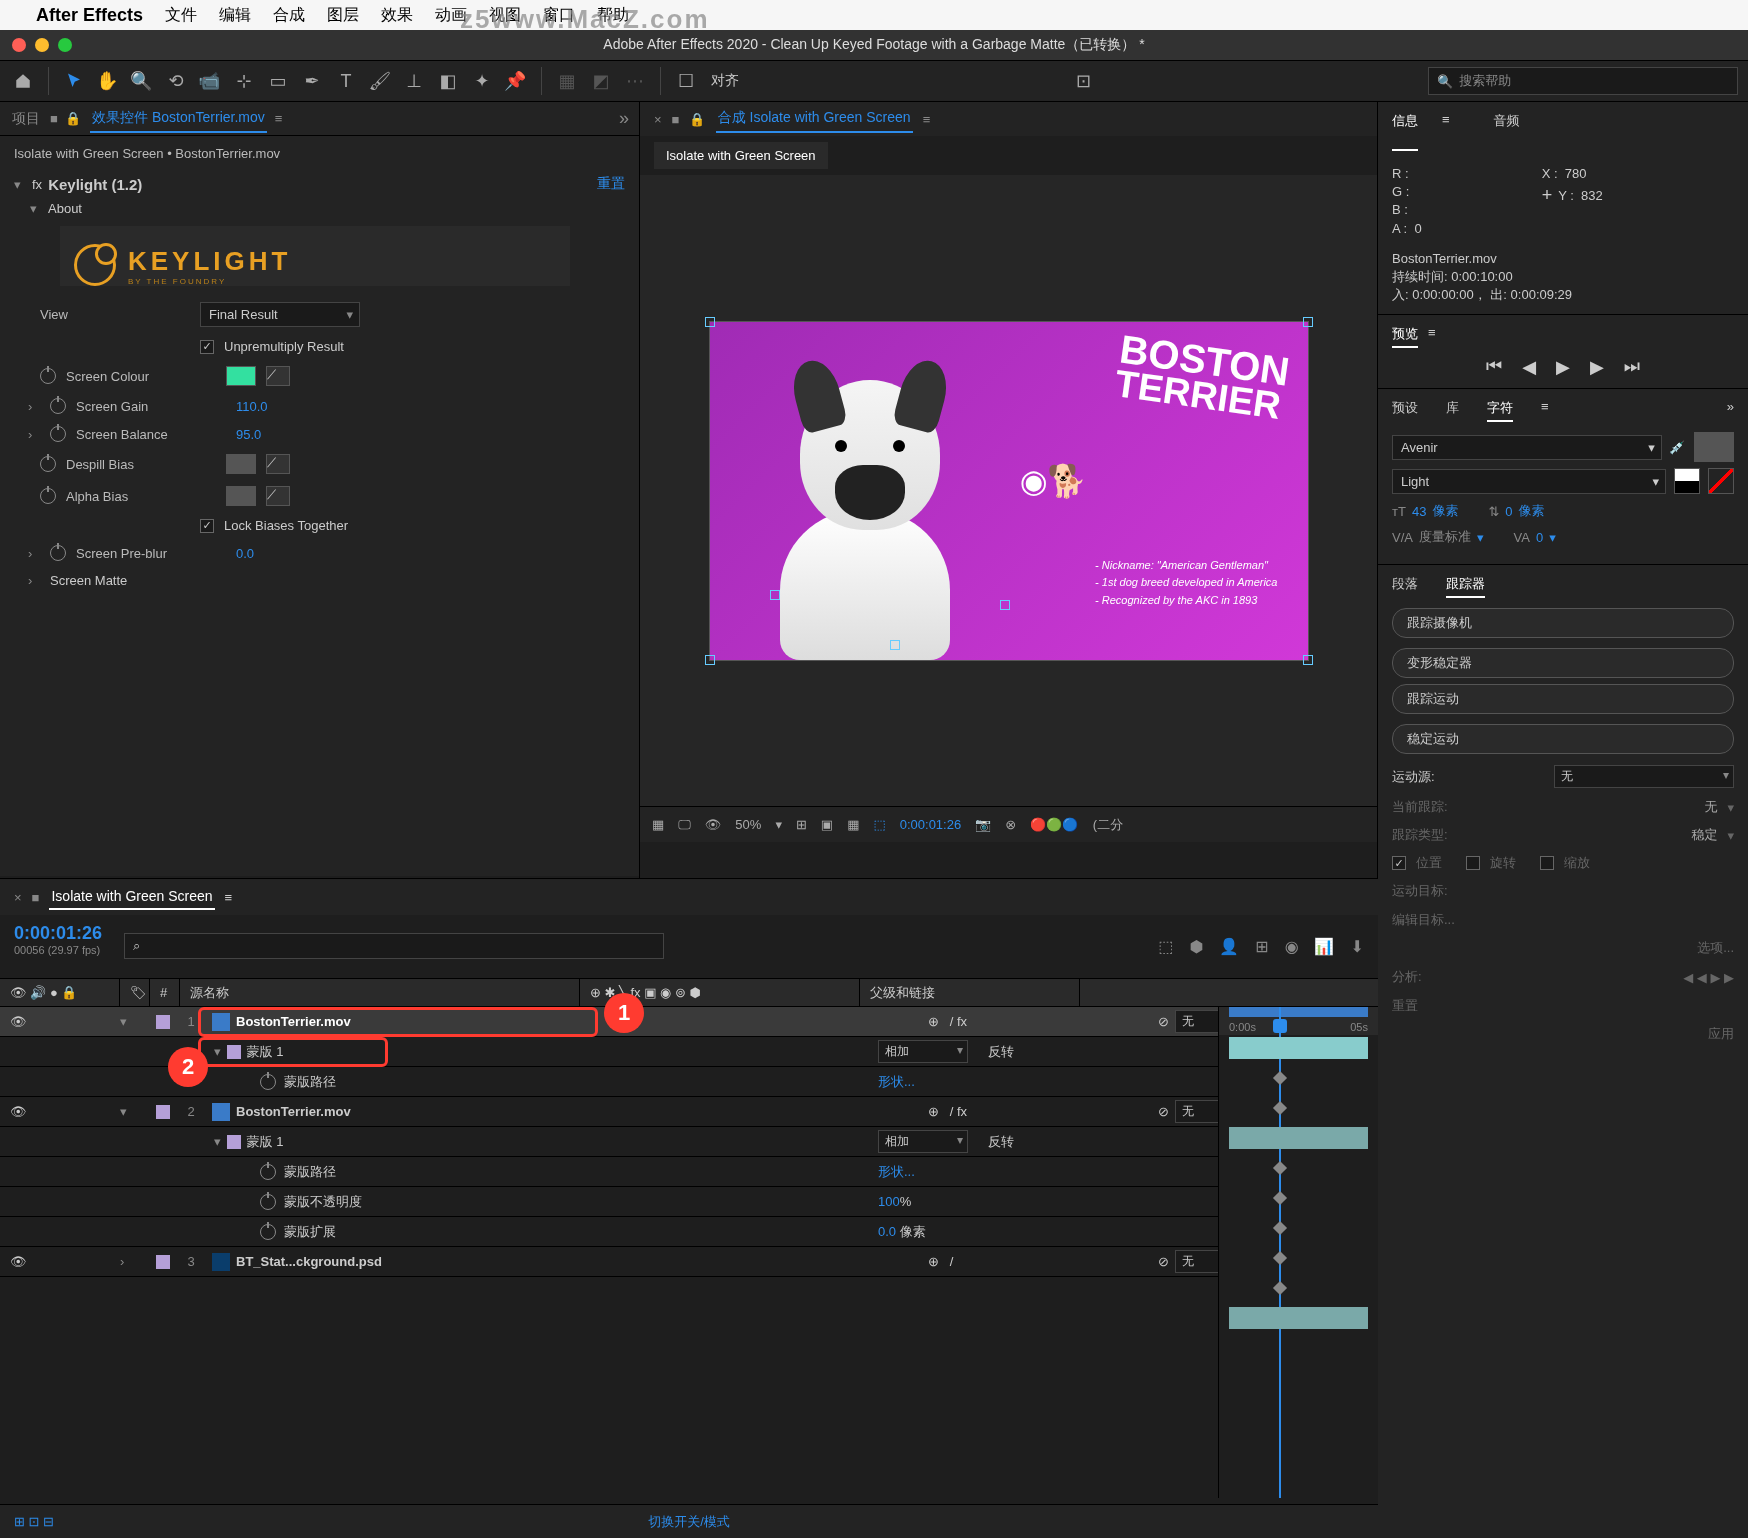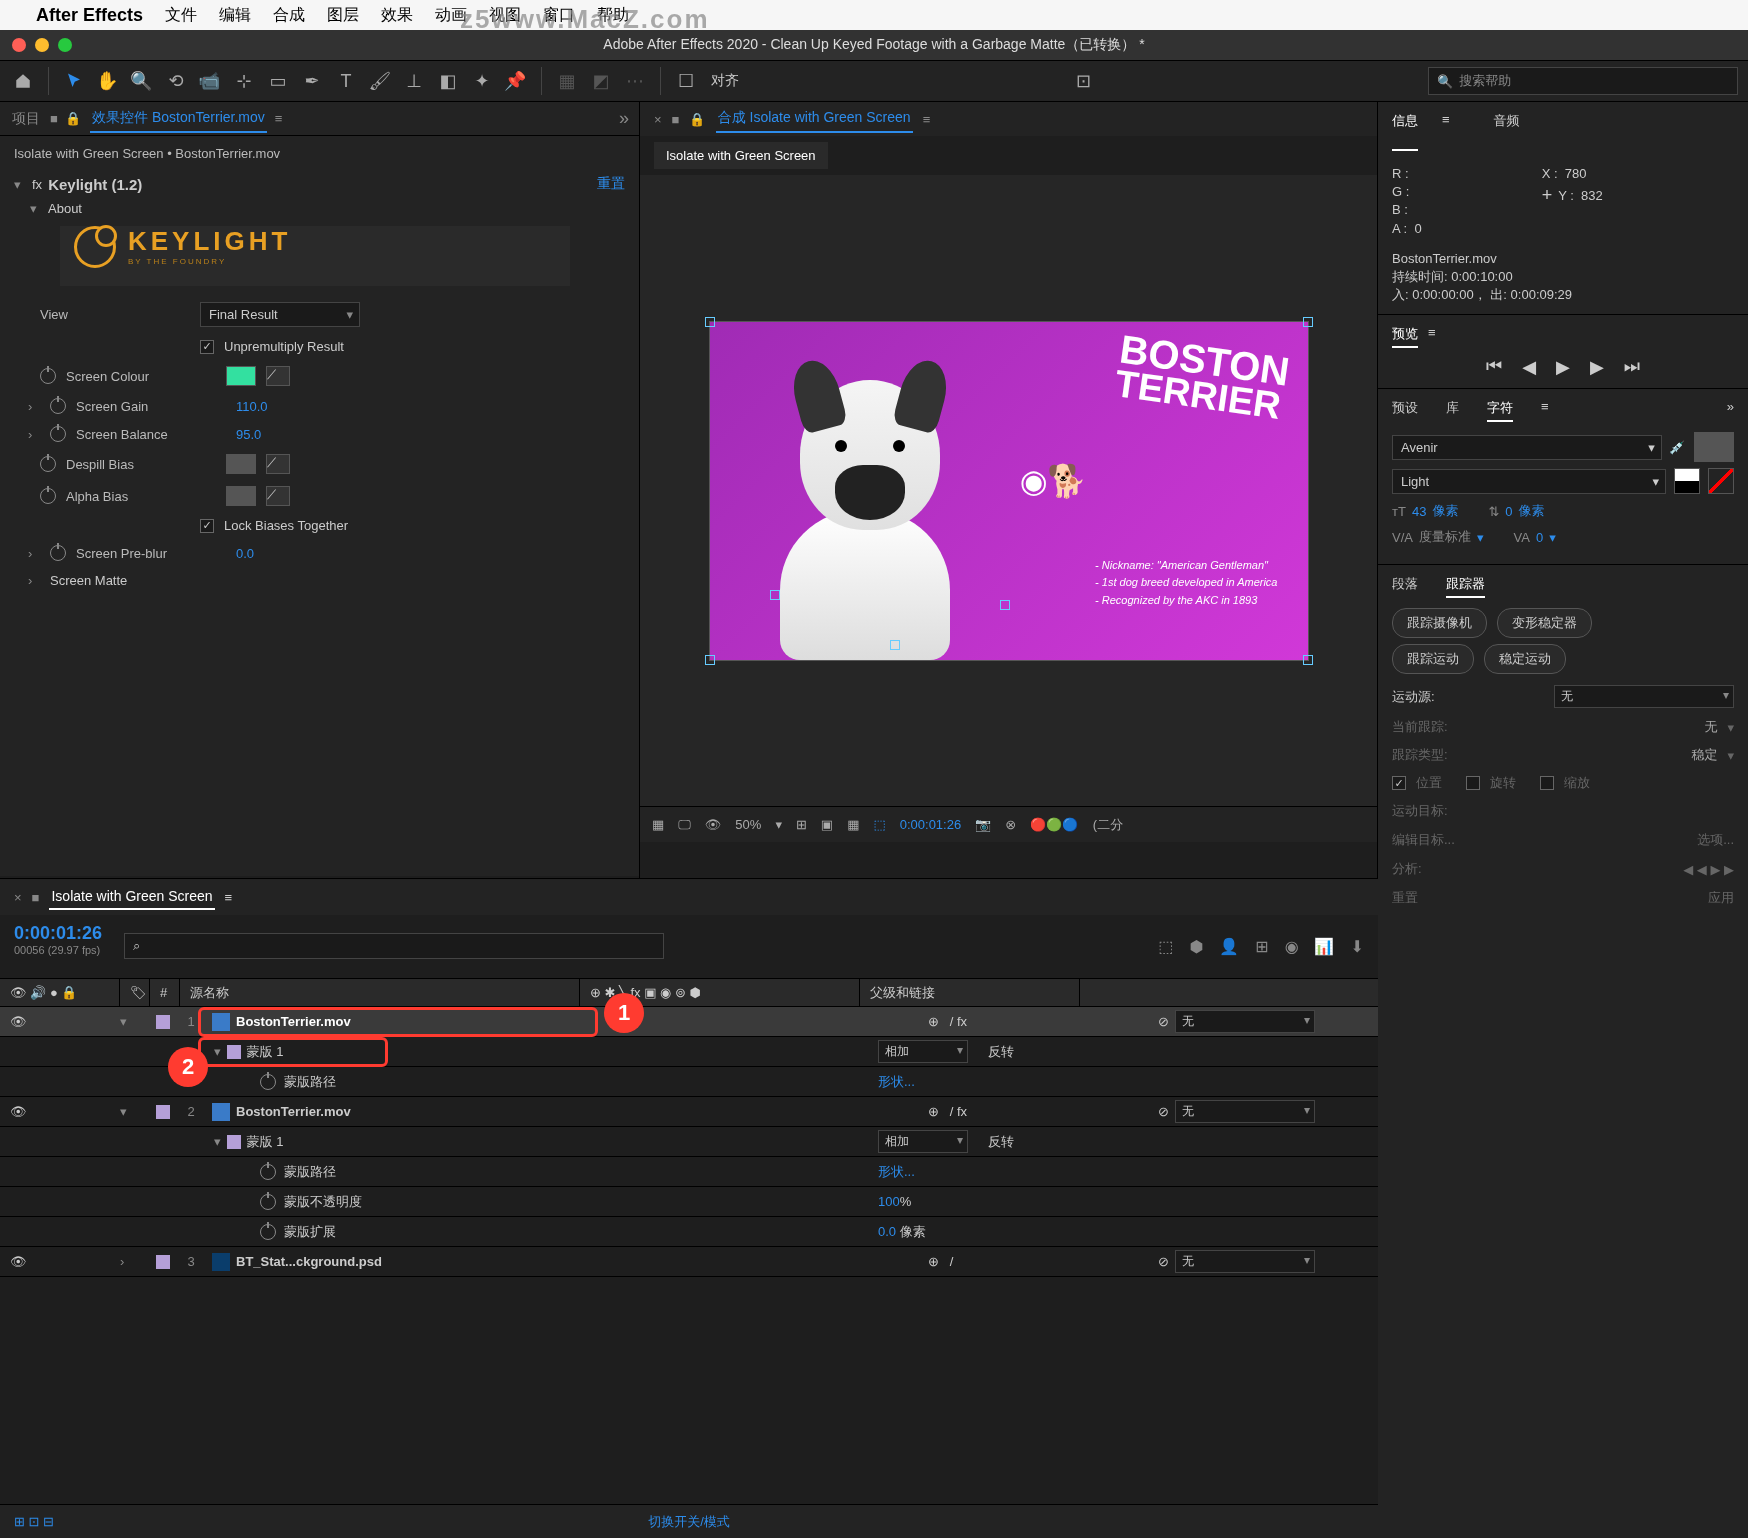--- a/index.html
+++ b/index.html
@@ -37,21 +37,21 @@
 .eff-prop{display:flex;align-items:center;padding:6px 14px 6px 40px;gap:10px;}
 .twirl{color:#888;width:12px;display:inline-block;}
 .stopw{width:16px;height:16px;border:1.5px solid #888;border-radius:50%;position:relative;}
 .stopw::after{content:'';position:absolute;width:2px;height:6px;background:#888;top:-3px;left:6px;}
 .proplabel{color:#bbb;flex:0 0 150px;}
 .propval{color:#2d8ceb;}
 .dropdown{background:#1a1a1a;border:1px solid #444;padding:4px 24px 4px 8px;color:#ccc;position:relative;min-width:160px;}
 .dropdown::after{content:'▾';position:absolute;right:6px;color:#888;}
 .chk{width:14px;height:14px;background:#1a1a1a;border:1px solid #666;display:inline-flex;align-items:center;justify-content:center;color:#ccc;font-size:11px;}
 .swatch{width:30px;height:20px;border:1px solid #555;}
-.keylight-logo{width:510px;height:60px;background:#2a2a2a;margin:6px 30px 10px 60px;display:flex;align-items:flex-start;padding:0 14px;gap:12px;}
+.keylight-logo{width:510px;height:60px;background:#2a2a2a;margin:6px 30px 10px 60px;display:flex;align-items:flex-end;padding:0 14px;gap:12px;}
 .kl-circ{width:42px;height:42px;border:3px solid #e8a023;border-radius:50%;position:relative;}
 .kl-circ::before{content:'';position:absolute;width:16px;height:16px;border:3px solid #e8a023;border-radius:50%;top:-4px;right:-4px;background:#2a2a2a;}
 .kl-txt{color:#e8a023;font-size:26px;font-weight:700;letter-spacing:4px;}
 .kl-sub{color:#b8801a;font-size:8px;letter-spacing:2px;}
 .comp{background:#1e1e1e;flex:0 0 auto;height:740px;display:flex;flex-direction:column;}
 .comp-tabs{height:34px;background:#232323;display:flex;align-items:center;padding:0 14px;gap:10px;}
 .comp-crumb{background:#2a2a2a;padding:6px 12px;margin:6px 14px;width:fit-content;color:#fff;font-size:13px;}
 .viewer{flex:1;background:#262626;display:flex;align-items:center;justify-content:center;position:relative;}
 .canvas{width:600px;height:340px;background:linear-gradient(135deg,#a02bb5,#d138d8);position:relative;border:1px solid #555;}
 .dog{position:absolute;left:40px;bottom:0;width:230px;height:280px;}
@@ -80,21 +80,21 @@
 .char{padding:10px 14px;}
 .ctabs{display:flex;gap:28px;margin-bottom:10px;}
 .ctabs .active{color:#fff;border-bottom:2px solid #fff;padding-bottom:3px;}
 .fontrow{display:flex;gap:8px;align-items:center;margin:6px 0;}
 .fsel{background:#1a1a1a;border:1px solid #444;padding:4px 8px;color:#ccc;flex:1;position:relative;}
 .fsel::after{content:'▾';position:absolute;right:6px;}
 .charprops{display:flex;gap:30px;margin:8px 0;}
 .cp{display:flex;align-items:center;gap:6px;color:#2d8ceb;}
 .cp .lbl{color:#888;}
 .track-panel{padding:10px 14px;border-top:1px solid #000;}
-.btnrow{display:flex;gap:10px;margin:6px 0;}
+.btnrow{display:flex;gap:10px;margin:6px 0;flex-direction:column;}
 .tbtn{background:#2a2a2a;border:1px solid #555;border-radius:14px;padding:5px 14px;color:#ccc;font-size:13px;}
 .trow{display:flex;align-items:center;padding:5px 0;gap:10px;font-size:13px;}
 .trow .v{margin-left:auto;color:#aaa;}
 .timeline{position:absolute;bottom:0;left:0;right:370px;height:660px;background:#1e1e1e;border-top:1px solid #000;}
 .tl-tabs{height:36px;background:#232323;display:flex;align-items:center;padding:0 14px;gap:10px;}
 .tl-head{height:64px;display:flex;border-bottom:1px solid #000;}
 .tc{padding:8px 14px;}
 .timecode{color:#2d8ceb;font-size:18px;font-weight:600;}
 .tcfps{color:#888;font-size:11px;}
 .tl-search{background:#1a1a1a;border:1px solid #444;margin:18px 8px;height:26px;width:540px;display:flex;align-items:center;padding:0 8px;}
@@ -583,18 +583,36 @@
       <span style="width:30px;color:#888">›</span>
       <span style="width:14px;height:14px;background:#b59fd8;margin:0 6px"></span>
       <span class="ln">3</span>
       <span class="licon" style="background:#0a3d6b"></span>
       <span class="lname" style="font-weight:600">BT_Stat...ckground.psd</span>
       <div class="lswitch" style="margin-left:auto">⊕ &nbsp; /</div>
       <div style="width:220px;display:flex;align-items:center;gap:6px">⊘<div class="dd-s" style="width:140px">无</div></div>
     </div>
   </div>
 
+  <div class="tl-track">
+    <div class="ruler">
+      <div class="workarea"></div>
+      <span style="position:absolute;left:10px;top:14px">0:00s</span>
+      <span style="position:absolute;right:10px;top:14px">05s</span>
+    </div>
+    <div class="playhead"></div>
+    <div class="bar" style="top:30px;background:#8cc"></div>
+    <div class="kf" style="top:66px;left:56px"></div>
+    <div class="kf" style="top:96px;left:56px"></div>
+    <div class="bar" style="top:120px"></div>
+    <div class="kf" style="top:156px;left:56px"></div>
+    <div class="kf" style="top:186px;left:56px"></div>
+    <div class="kf" style="top:216px;left:56px"></div>
+    <div class="kf" style="top:246px;left:56px"></div>
+    <div class="kf" style="top:276px;left:56px"></div>
+    <div class="bar" style="top:300px"></div>
+  </div>
 
   <div class="tl-foot">
     <span style="position:absolute;left:14px;color:#2d8ceb">⊞ ⊡ ⊟</span>
     <span>切换开关/模式</span>
   </div>
 </div>
 
 </body></html>

